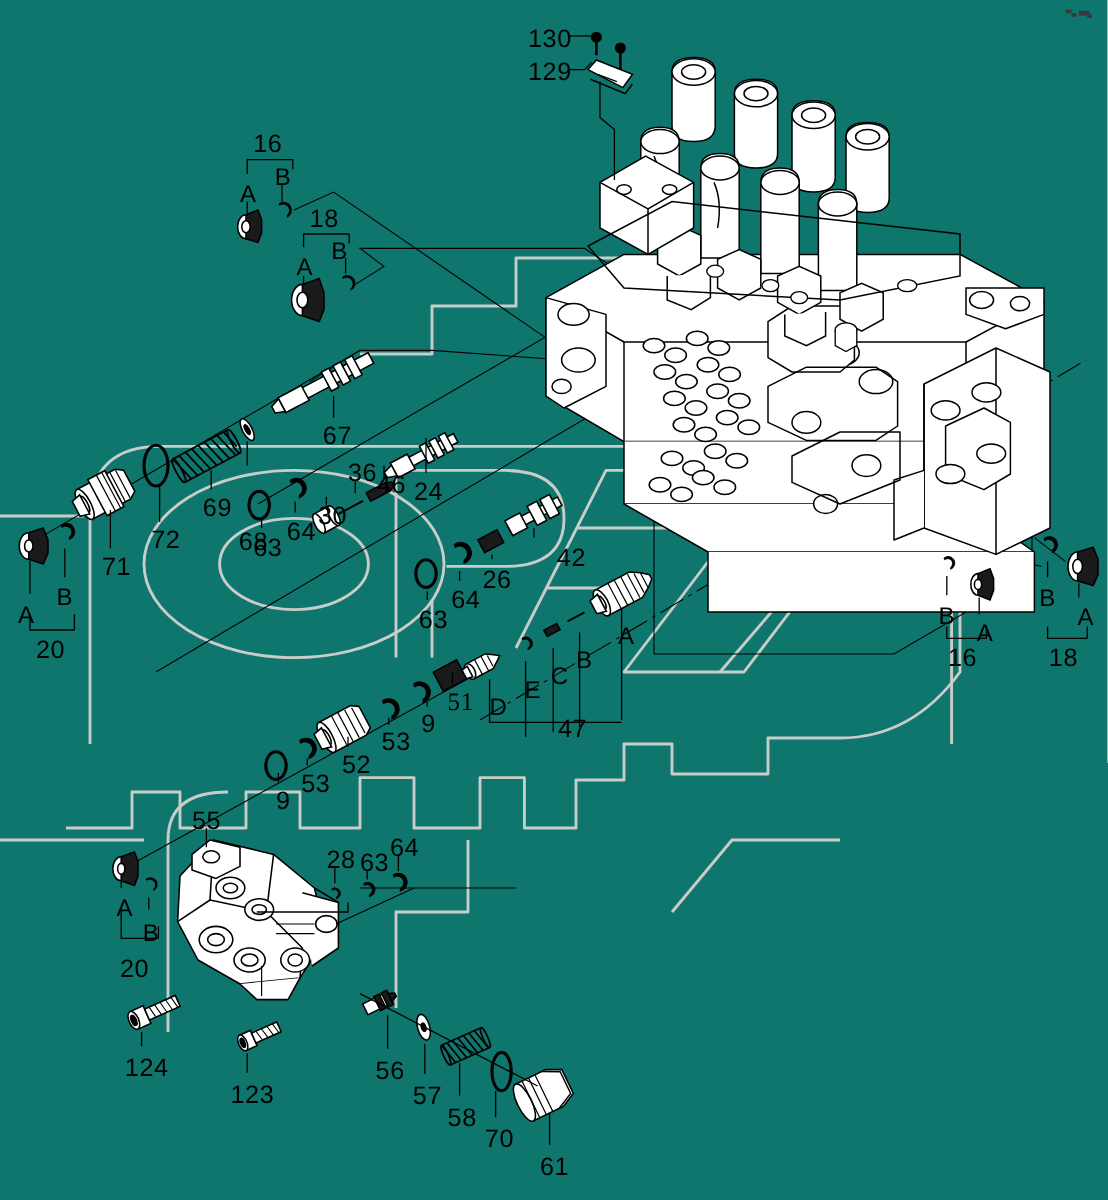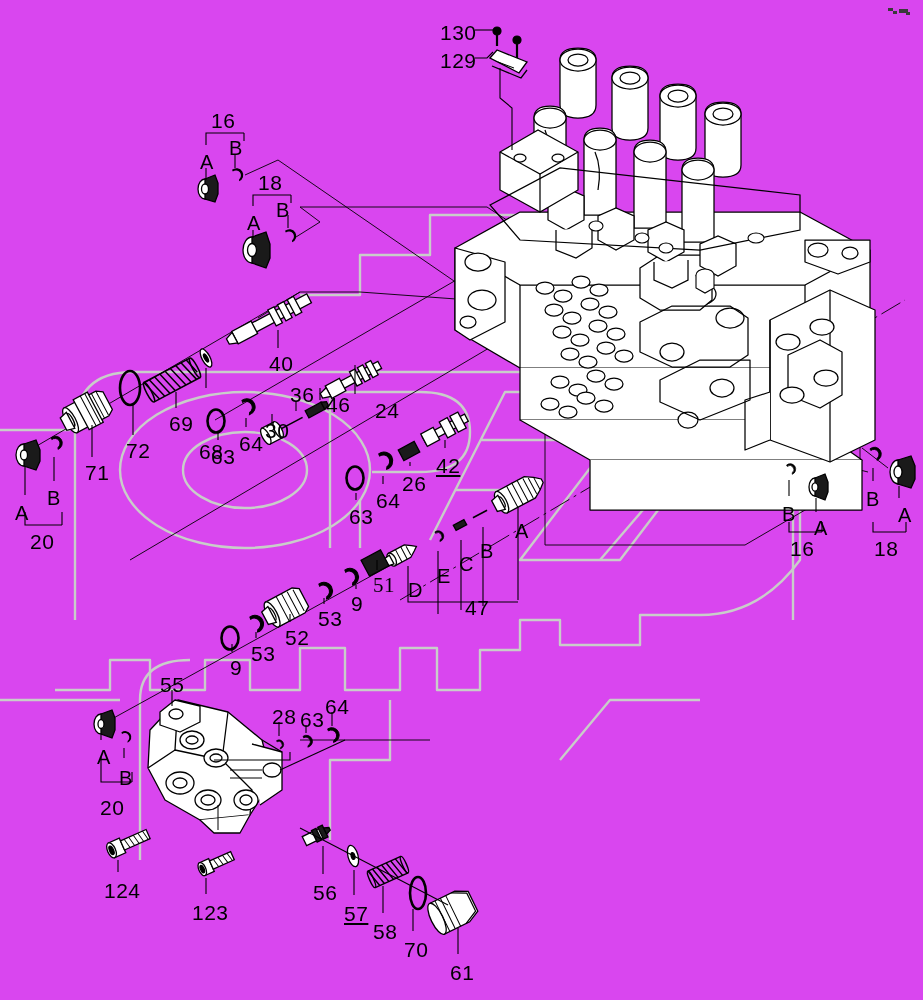--- a/index.html
+++ b/index.html
@@ -1,21 +1,21 @@
 <!DOCTYPE html>
 <html><head>
 <meta charset="utf-8">
 <title>Parts Diagram</title>
 <style>
   html,body{margin:0;padding:0;background:#fff;}
   body{font-family:"Liberation Sans",sans-serif;}
   #stage{
     position:relative;
     width:923px;height:1000px;
-    background:#d946ef;
+    background:#0f766e;
     overflow:hidden;
   }
   #stage svg{position:absolute;left:0;top:0;}
   .lbl{
     position:absolute;
     font-family:"Liberation Sans",sans-serif;
     color:#000;
     white-space:nowrap;
     line-height:1;
     -webkit-user-select:none;
@@ -703,41 +703,41 @@
   <div class="lbl num" style="left:440px;top:50px;">129</div>
 
   <div class="lbl num" style="left:211px;top:110px;">16</div>
   <div class="lbl sub" style="left:200px;top:152px;">A</div>
   <div class="lbl sub" style="left:229px;top:138px;">B</div>
 
   <div class="lbl num" style="left:258px;top:172px;">18</div>
   <div class="lbl sub" style="left:247px;top:213px;">A</div>
   <div class="lbl sub" style="left:276px;top:200px;">B</div>
 
-  <div class="lbl num" style="left:269px;top:353px;">40</div>
+  <div class="lbl num" style="left:269px;top:353px;">67</div>
   <div class="lbl num" style="left:199px;top:393px;margin-top:48px;">68</div>
   <div class="lbl num" style="left:169px;top:413px;">69</div>
   <div class="lbl num" style="left:126px;top:440px;">72</div>
   <div class="lbl num" style="left:85px;top:462px;">71</div>
 
   <div class="lbl sub" style="left:15px;top:503px;">A</div>
   <div class="lbl sub" style="left:47px;top:488px;">B</div>
   <div class="lbl num" style="left:30px;top:531px;">20</div>
 
   <div class="lbl num" style="left:211px;top:446px;">63</div>
   <div class="lbl num" style="left:239px;top:433px;">64</div>
   <div class="lbl num" style="left:265px;top:420px;">30</div>
   <div class="lbl num" style="left:290px;top:384px;">36</div>
-  <div class="lbl num" style="left:314px;top:394px;margin-left:12px;">46</div>
-  <div class="lbl num" style="left:345px;top:400px;margin-left:30px;">24</div>
+  <div class="lbl num" style="left:314px;top:394px;">46</div>
+  <div class="lbl num" style="left:345px;top:400px;">24</div>
 
   <div class="lbl num" style="left:349px;top:506px;">63</div>
   <div class="lbl num" style="left:376px;top:490px;">64</div>
   <div class="lbl num" style="left:402px;top:473px;">26</div>
-  <div class="lbl num" style="left:436px;top:455px;text-decoration:underline;">42</div>
+  <div class="lbl num" style="left:464px;top:455px;">42</div>
 
   <div class="lbl num" style="left:230px;top:657px;">9</div>
   <div class="lbl num" style="left:251px;top:643px;">53</div>
   <div class="lbl num" style="left:285px;top:627px;">52</div>
   <div class="lbl num" style="left:318px;top:608px;">53</div>
   <div class="lbl num" style="left:351px;top:593px;">9</div>
   <div class="lbl num" style="left:373px;top:575px;font-family:Liberation Serif, serif;">51</div>
 
   <div class="lbl sub" style="left:408px;top:580px;">D</div>
   <div class="lbl sub" style="left:437px;top:566px;">E</div>
@@ -752,21 +752,21 @@
   <div class="lbl num" style="left:325px;top:696px;">64</div>
 
   <div class="lbl sub" style="left:97px;top:747px;">A</div>
   <div class="lbl sub" style="left:119px;top:768px;">B</div>
   <div class="lbl num" style="left:100px;top:797px;">20</div>
 
   <div class="lbl num" style="left:104px;top:880px;">124</div>
   <div class="lbl num" style="left:192px;top:902px;">123</div>
 
   <div class="lbl num" style="left:313px;top:882px;">56</div>
-  <div class="lbl num" style="left:344px;top:903px;text-decoration:underline;">57</div>
+  <div class="lbl num" style="left:344px;top:903px;">57</div>
   <div class="lbl num" style="left:373px;top:921px;">58</div>
   <div class="lbl num" style="left:404px;top:939px;">70</div>
   <div class="lbl num" style="left:450px;top:962px;">61</div>
 
   <div class="lbl sub" style="left:782px;top:504px;">B</div>
   <div class="lbl sub" style="left:814px;top:518px;">A</div>
   <div class="lbl num" style="left:790px;top:538px;">16</div>
 
   <div class="lbl sub" style="left:866px;top:489px;">B</div>
   <div class="lbl sub" style="left:898px;top:505px;">A</div>

